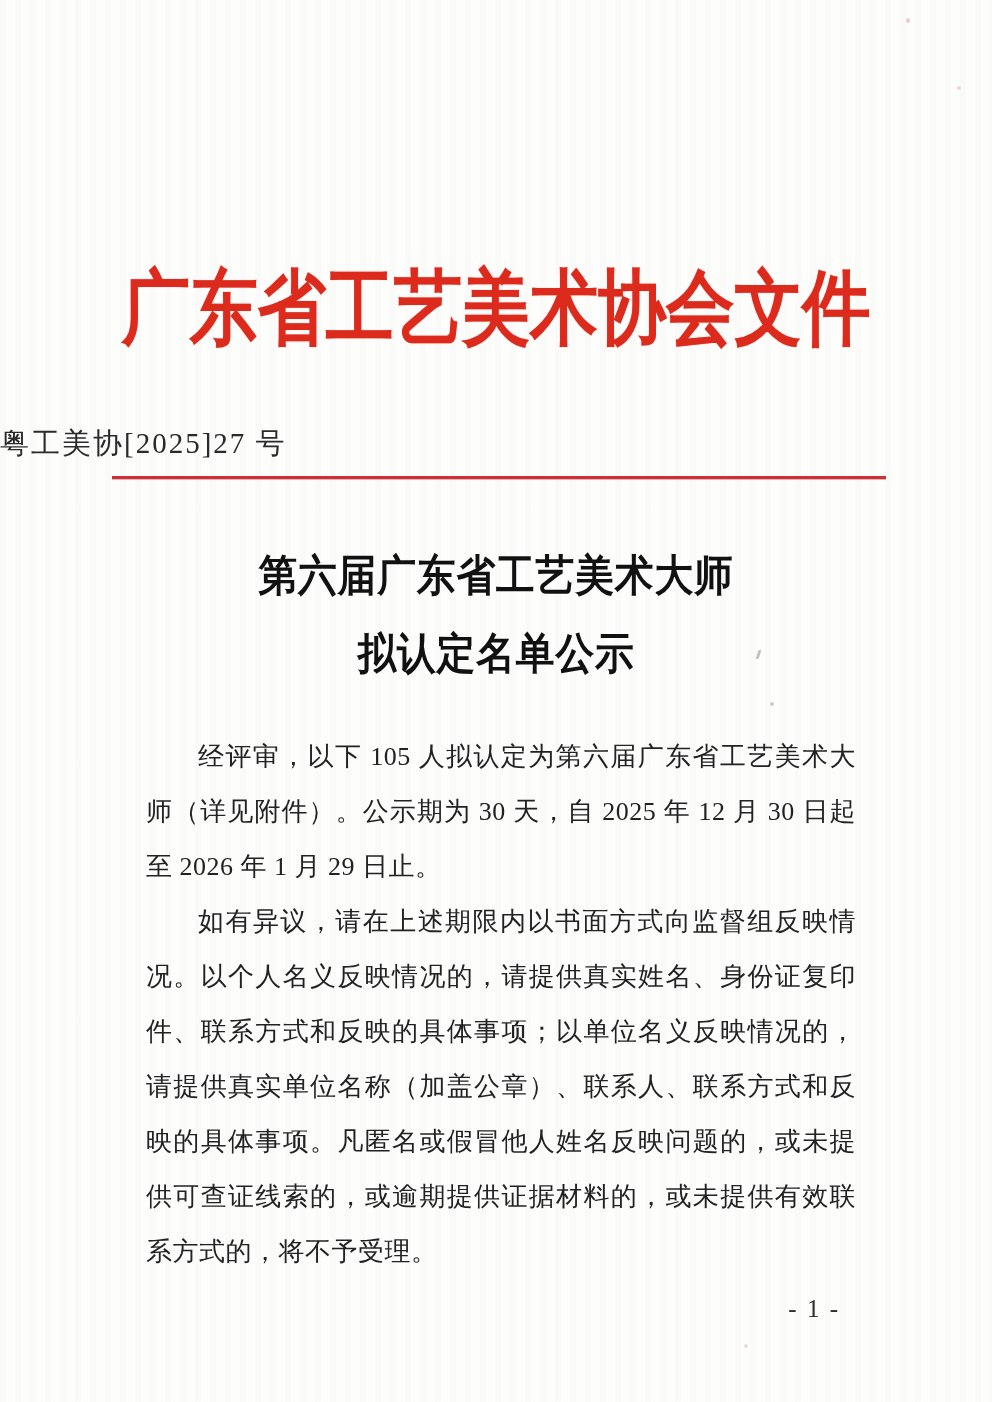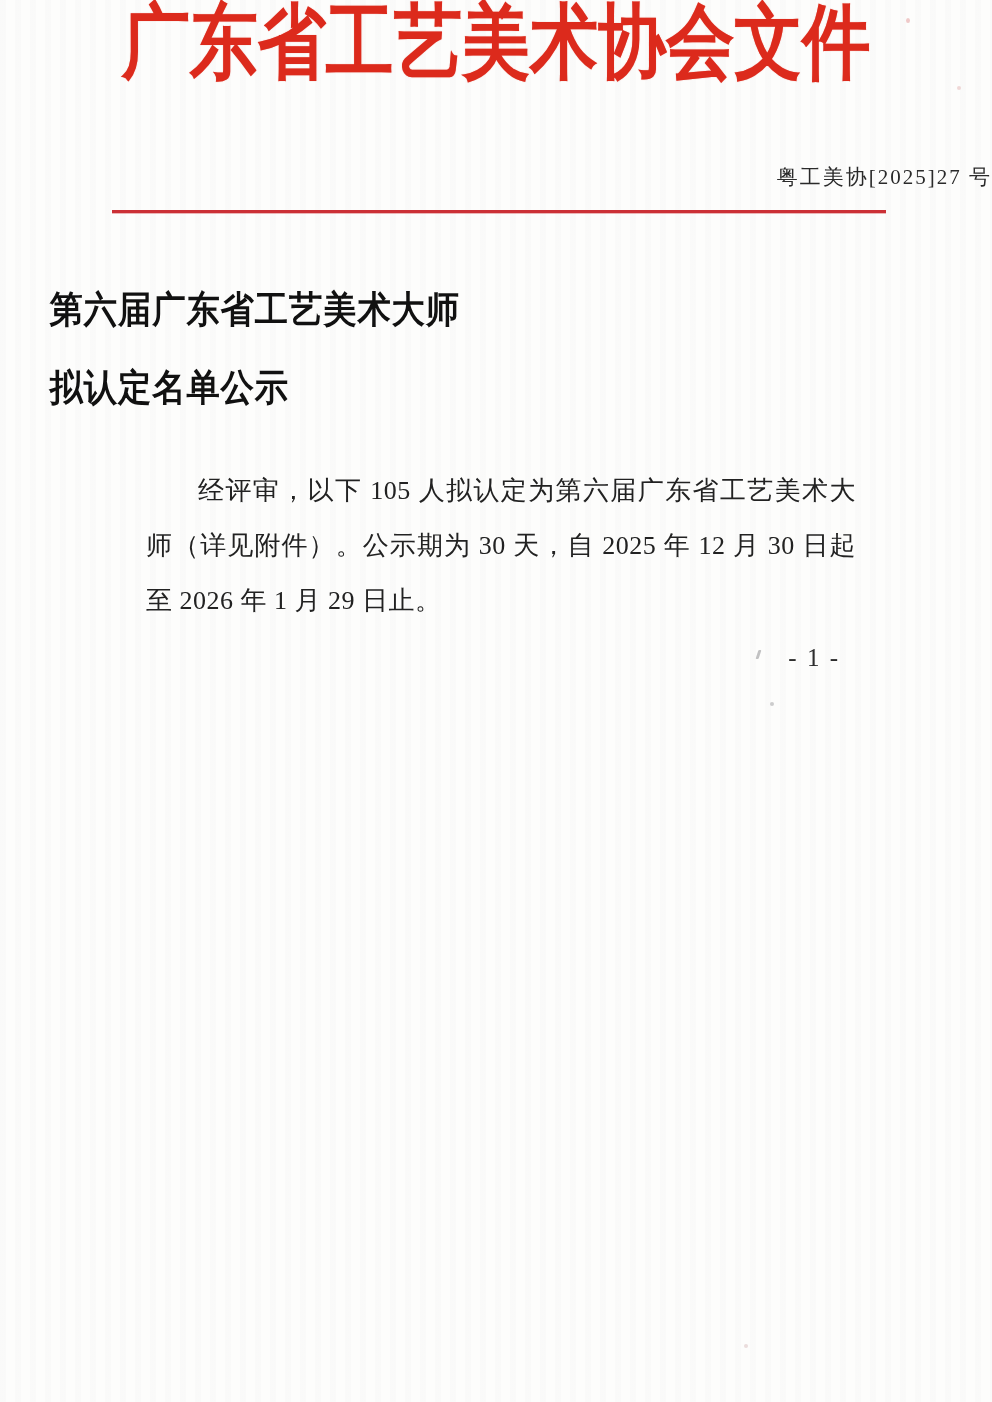--- a/index.html
+++ b/index.html
@@ -6,20 +6,21 @@
     margin: 0;
     padding: 0;
     background: #ffffff;
   }
   .page {
     position: relative;
     width: 992px;
     height: 1402px;
     margin: 0 auto;
     box-sizing: border-box;
+    padding-top: 266px;
     background-color: var(--paper-bg, #fdfdfc);
     background-image: repeating-linear-gradient(
       90deg,
       rgba(190,190,195,0.05) 0px, rgba(190,190,195,0.05) 6px,
       rgba(255,255,255,0) 6px, rgba(255,255,255,0) 15px
     );
     font-family: "Liberation Serif", "DejaVu Serif", serif;
     color: #1d1d1d;
     overflow: hidden;
   }
@@ -36,43 +37,43 @@
     color: var(--title-red, #dc2a1c);
     transform: scaleX(0.83);
     transform-origin: 50% 50%;
     text-shadow: 0 0 1px rgba(220,42,28,0.55);
   }
 
   
   .doc-number {
     margin-top: 74px;
     line-height: 34px;
-    font-size: 21px;
-    text-align: right;
+    font-size: 29px;
+    text-align: left;
     letter-spacing: 2px;
     color: #2a2a2a;
   }
 
   
   .red-divider {
     margin: 16px 0 0 112px;
     width: 774px;
     height: 3px;
     border: none;
     background: var(--divider-red, #cb3036);
     box-shadow: 0 1px 0 rgba(203,48,54,0.35);
   }
 
   
   .doc-title {
     margin: 58px 0 0 0;
-    font-size: 37px;
+    font-size: 43px;
     font-weight: bold;
     line-height: 78px;
-    text-align: left;
+    text-align: center;
     color: #111;
   }
   .doc-title .title-line {
     display: block;
     transform: scaleX(0.9);
     transform-origin: 50% 50%;
     white-space: nowrap;
     letter-spacing: 1px;
   }
 
@@ -124,20 +125,21 @@
 
   <hr class="red-divider">
 
   <h2 class="doc-title">
     <span class="title-line">第六届广东省工艺美术大师</span>
     <span class="title-line">拟认定名单公示</span>
   </h2>
 
   <div class="doc-body">
     <p>经评审，以下 105 人拟认定为第六届广东省工艺美术大师（详见附件）。公示期为 30 天，自 2025 年 12 月 30 日起至 2026 年 1 月 29 日止。</p>
+    <p>如有异议，请在上述期限内以书面方式向监督组反映情况。以个人名义反映情况的，请提供真实姓名、身份证复印件、联系方式和反映的具体事项；以单位名义反映情况的，请提供真实单位名称（加盖公章）、联系人、联系方式和反映的具体事项。凡匿名或假冒他人姓名反映问题的，或未提供可查证线索的，或逾期提供证据材料的，或未提供有效联系方式的，将不予受理。</p>
   </div>
 
   <div class="page-number">- 1 -</div>
 
   <span class="speck speck-1"></span>
   <span class="speck speck-2"></span>
   <span class="speck speck-3"></span>
   <span class="speck speck-4"></span>
   <span class="speck speck-5"></span>
 

